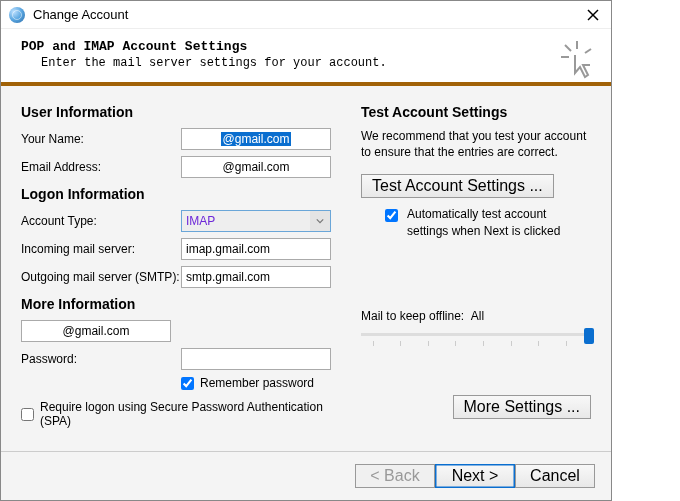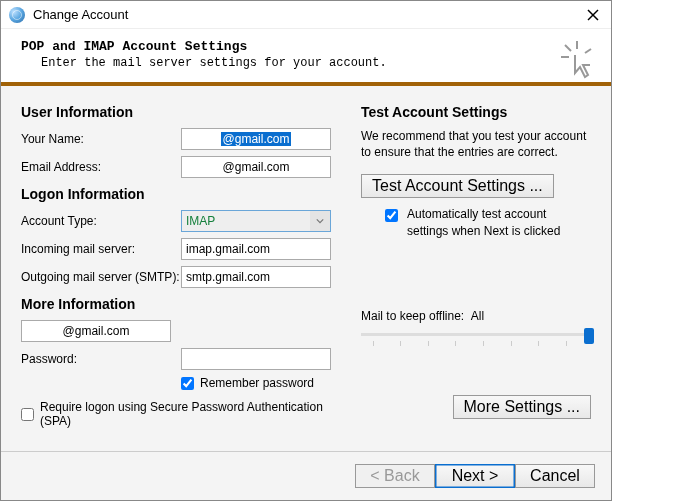--- a/index.html
+++ b/index.html
@@ -137,21 +137,21 @@
     position: relative;
     width: 150px;
     height: 22px;
   }
   .combo input {
     width: 100%;
     height: 22px;
     background: #eee;
     border: 1px solid #6aa6d8;
     padding-right: 12px;
-    color: #15803d;
+    color: #6d28d9;
   }
   .combo .arrow {
     position: absolute;
     right: 1px; top: 1px;
     width: 20px; height: 20px;
     background: #e4e4e4;
     display: flex; align-items: center; justify-content: center;
   }
   .combo .arrow svg { width: 8px; height: 8px; }
   .combo .arrow polyline { stroke: #777; stroke-width: 1.5; fill: none; }

